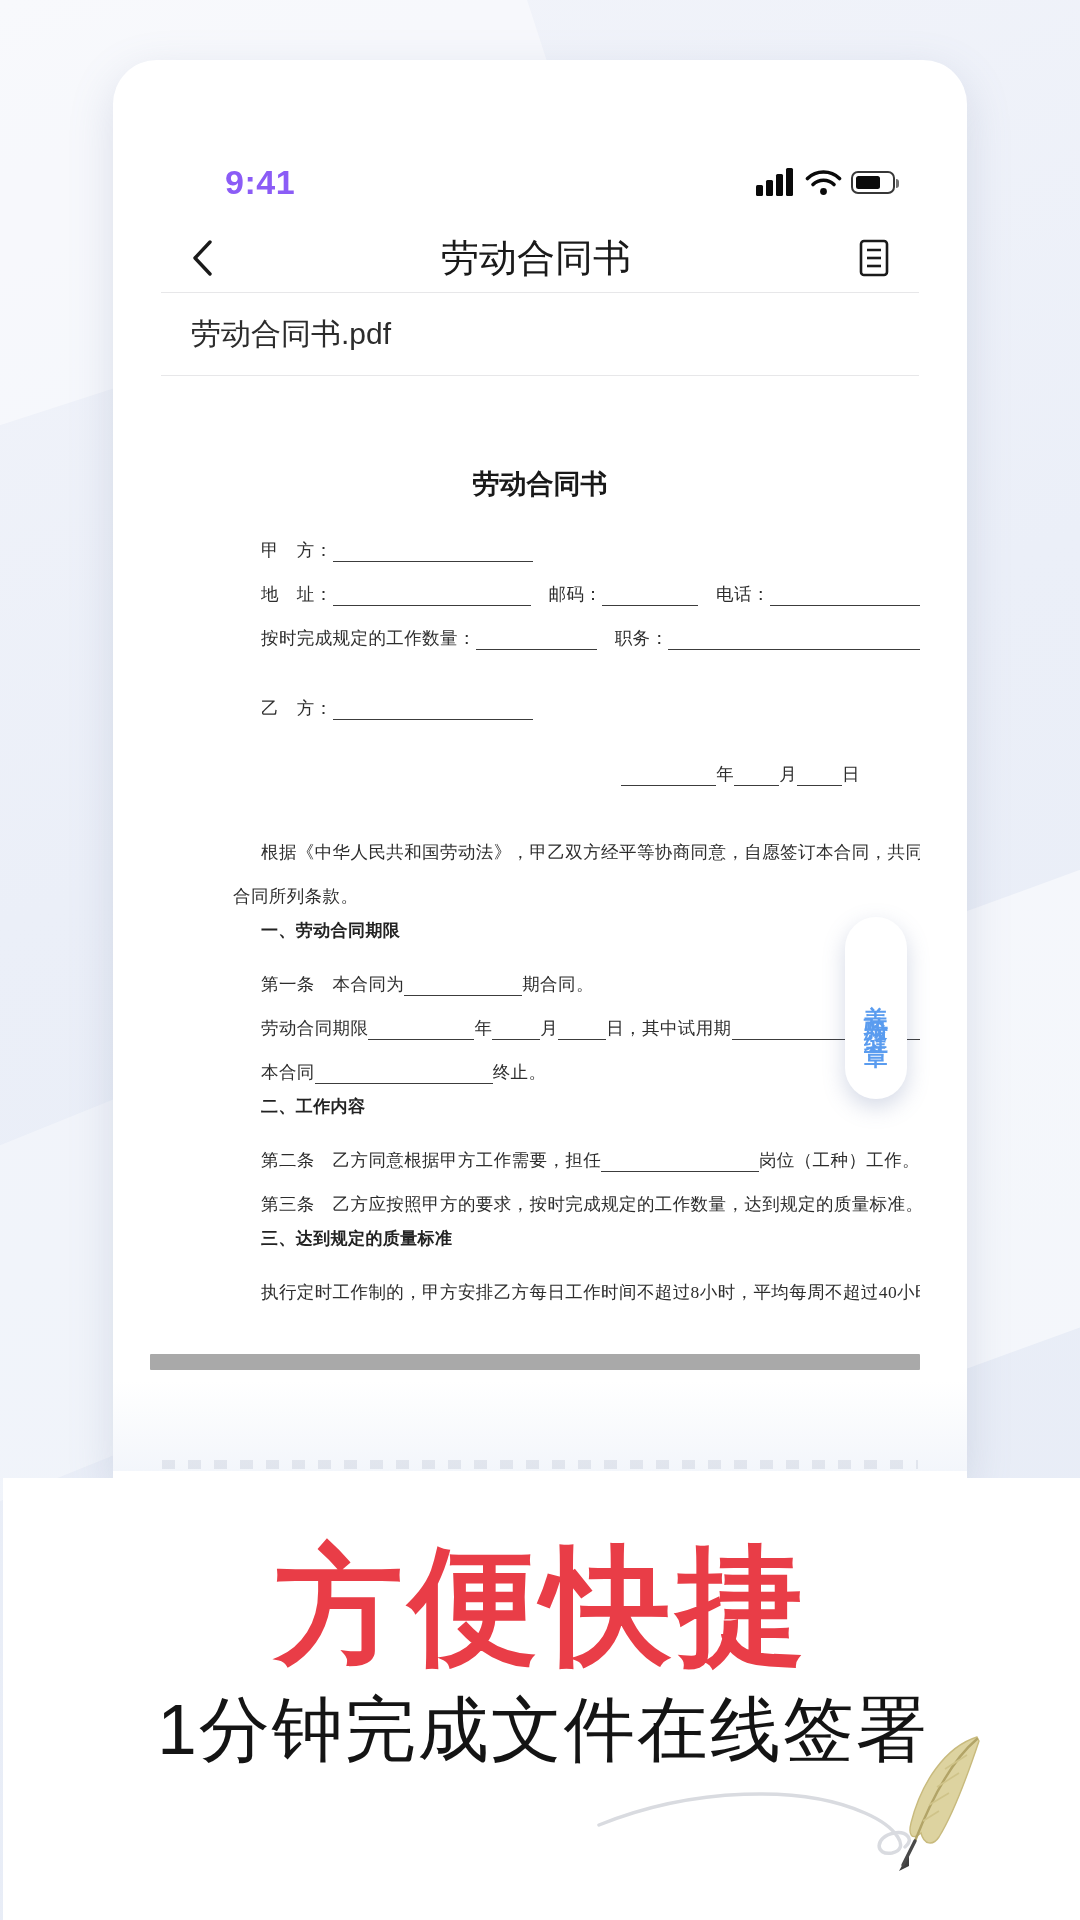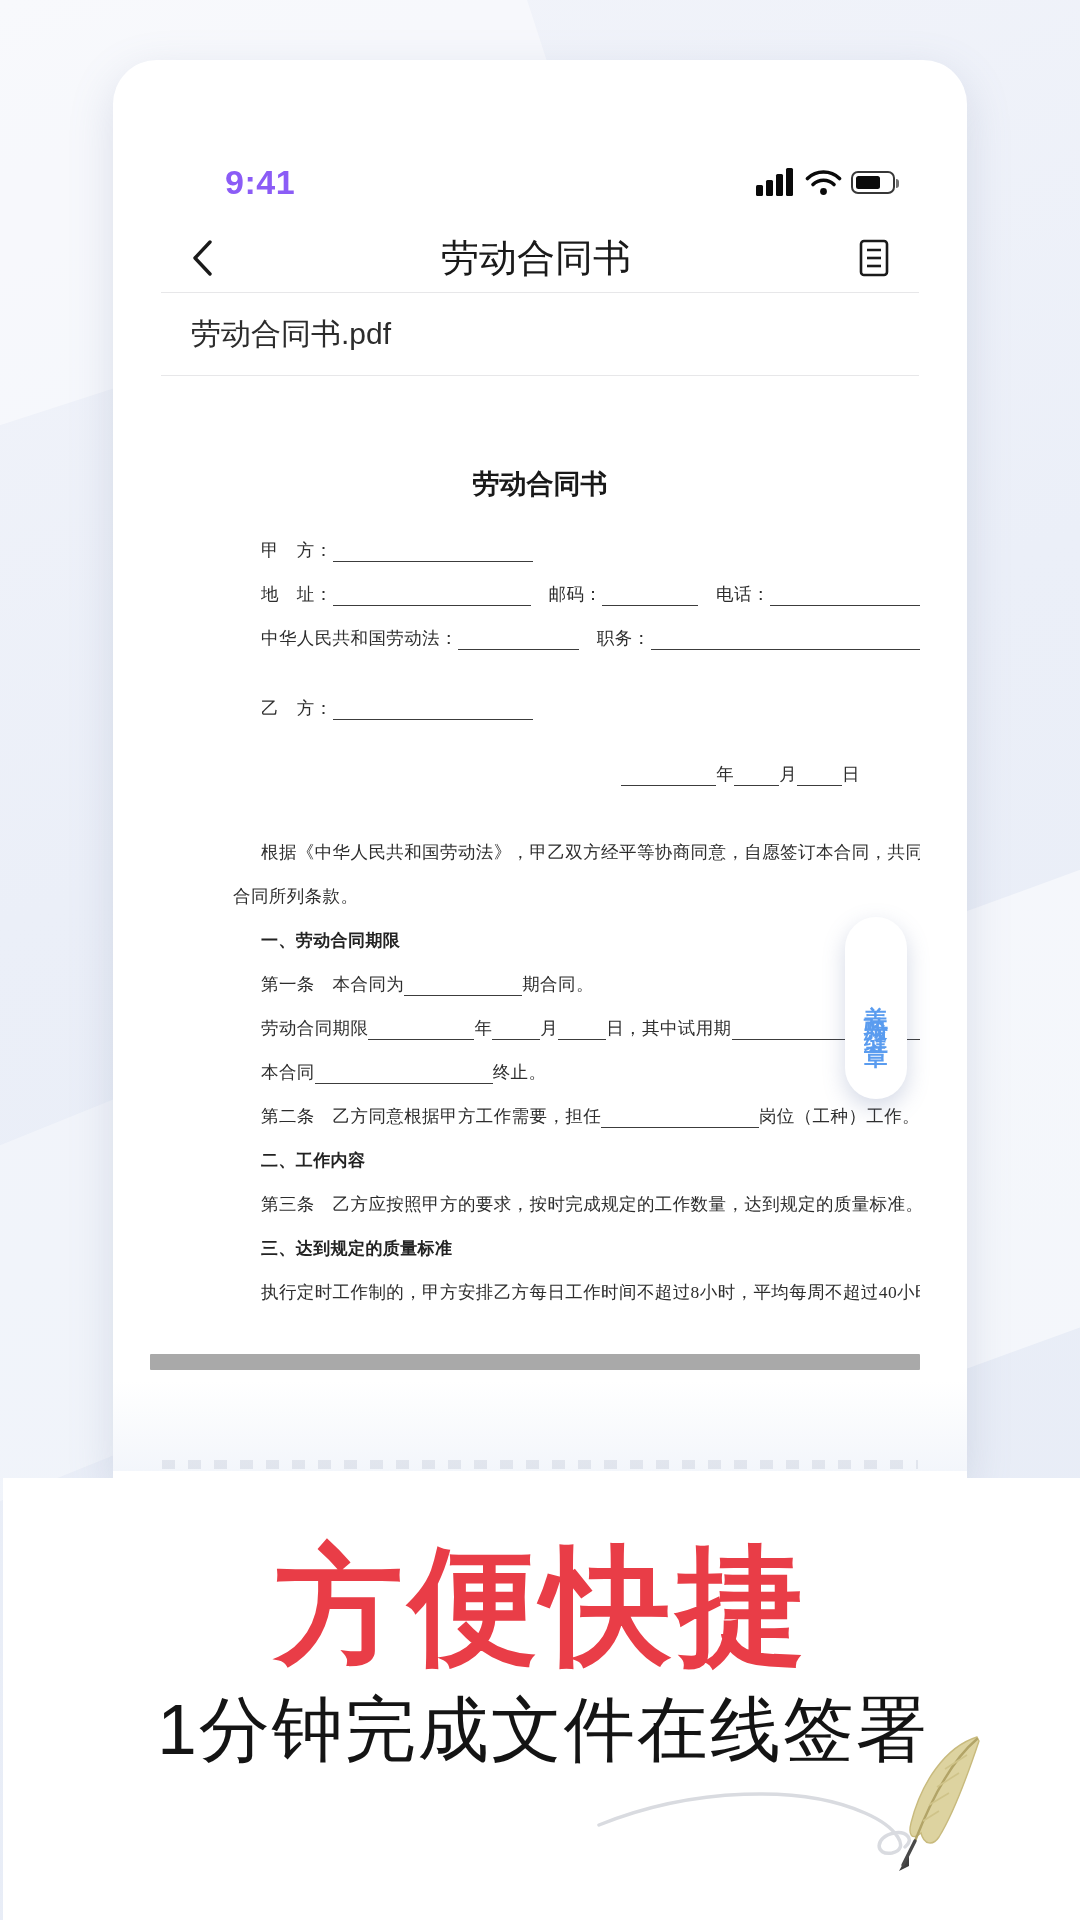--- a/index.html
+++ b/index.html
@@ -32,21 +32,21 @@
   .doc-area{position:relative;height:1095px;padding:0 47px 0 120px;background:#fff;
     font-family:"Liberation Serif","DejaVu Serif",serif;color:#2d2d2d;}
   .doc-area:after{content:"";position:absolute;left:0;right:0;bottom:0;height:90px;
     background:linear-gradient(rgba(243,246,251,0),#f3f6fb);}
   .doc-title{margin:0 -47px 16px -120px;padding-top:90px;text-align:center;
     font-family:"Liberation Sans","DejaVu Sans",sans-serif;font-size:27px;font-weight:700;color:#191919;}
   .dline{display:flex;align-items:flex-end;height:44px;font-size:17.5px;letter-spacing:.4px;
     text-indent:0;padding-left:28px;white-space:pre;overflow:hidden;}
   .dline.cont{padding-left:0;}
   .dline.right{justify-content:flex-end;padding-right:60px;}
-  .dline.hd{font-family:"Liberation Sans","DejaVu Sans",sans-serif;font-size:17px;font-weight:600;color:#222;}
+  .dline.hd{font-family:"Liberation Sans","DejaVu Sans",sans-serif;font-size:17px;font-weight:600;color:#222;align-items:center;}
   .dline .blank{display:inline-block;border-bottom:1.6px solid #3c3c3c;height:22px;flex-shrink:0;}
   .dline .blank.fill{flex:1;}
   .dline span{flex-shrink:0;}
 
   .scrollbar{position:absolute;left:150px;top:1354px;width:770px;height:16px;background:#a9a9a9;border-radius:1px;}
   .faded-strip{position:absolute;left:162px;top:1460px;width:756px;height:9px;opacity:.55;
     background:repeating-linear-gradient(90deg,rgba(145,155,178,.35) 0 13px,rgba(145,155,178,0) 13px 26px);}
 
   .seal-badge{position:absolute;left:845px;top:917px;width:62px;height:182px;background:#fff;
     border-radius:31px;box-shadow:0 8px 22px rgba(100,120,165,.28);display:flex;align-items:center;justify-content:center;}
@@ -107,31 +107,31 @@
     <div class="file-row">
       <span class="file-name">劳动合同书.pdf</span>
     </div>
     <div class="divider"></div>
 
     <div class="doc-area">
       <h1 class="doc-title">劳动合同书</h1>
       <div id="doc-lines">
           <div class="dline"><span>甲　方：</span><span class="blank" style="width: 200px;"></span></div>
           <div class="dline"><span>地　址：</span><span class="blank" style="width: 198px;"></span><span>　邮码：</span><span class="blank" style="width: 96px;"></span><span>　电话：</span><span class="blank fill"></span></div>
-          <div class="dline"><span>中华人民共和国劳动法：</span><span class="blank" style="width: 121px;"></span><span>　职务：</span><span class="blank fill"></span></div>
+          <div class="dline"><span>按时完成规定的工作数量：</span><span class="blank" style="width: 121px;"></span><span>　职务：</span><span class="blank fill"></span></div>
           <div class="dline" style="margin-top: 26px;"><span>乙　方：</span><span class="blank" style="width: 200px;"></span></div>
           <div class="dline right" style="margin-top: 22px;"><span class="blank" style="width: 95px;"></span><span>年</span><span class="blank" style="width: 45px;"></span><span>月</span><span class="blank" style="width: 45px;"></span><span>日</span></div>
           <div class="dline" style="margin-top: 34px;"><span>根据《中华人民共和国劳动法》，甲乙双方经平等协商同意，自愿签订本合同，共同遵守本</span></div>
           <div class="dline cont"><span>合同所列条款。</span></div>
           <div class="dline hd"><span>一、劳动合同期限</span></div>
           <div class="dline"><span>第一条　本合同为</span><span class="blank" style="width: 118px;"></span><span>期合同。</span></div>
           <div class="dline"><span>劳动合同期限</span><span class="blank" style="width: 106px;"></span><span>年</span><span class="blank" style="width: 48px;"></span><span>月</span><span class="blank" style="width: 48px;"></span><span>日，其中试用期</span><span class="blank fill"></span></div>
           <div class="dline"><span>本合同</span><span class="blank" style="width: 178px;"></span><span>终止。</span></div>
+          <div class="dline hd"><span>二、工作内容</span></div>
           <div class="dline"><span>第二条　乙方同意根据甲方工作需要，担任</span><span class="blank fill"></span><span>岗位（工种）工作。</span></div>
-          <div class="dline hd"><span>二、工作内容</span></div>
           <div class="dline"><span>第三条　乙方应按照甲方的要求，按时完成规定的工作数量，达到规定的质量标准。</span></div>
           <div class="dline hd"><span>三、达到规定的质量标准</span></div>
           <div class="dline"><span>执行定时工作制的，甲方安排乙方每日工作时间不超过8小时，平均每周不超过40小时。甲</span></div>
         </div>
     </div>
   </div>
 
   <div class="scrollbar"></div>
   <div class="faded-strip"></div>
 

